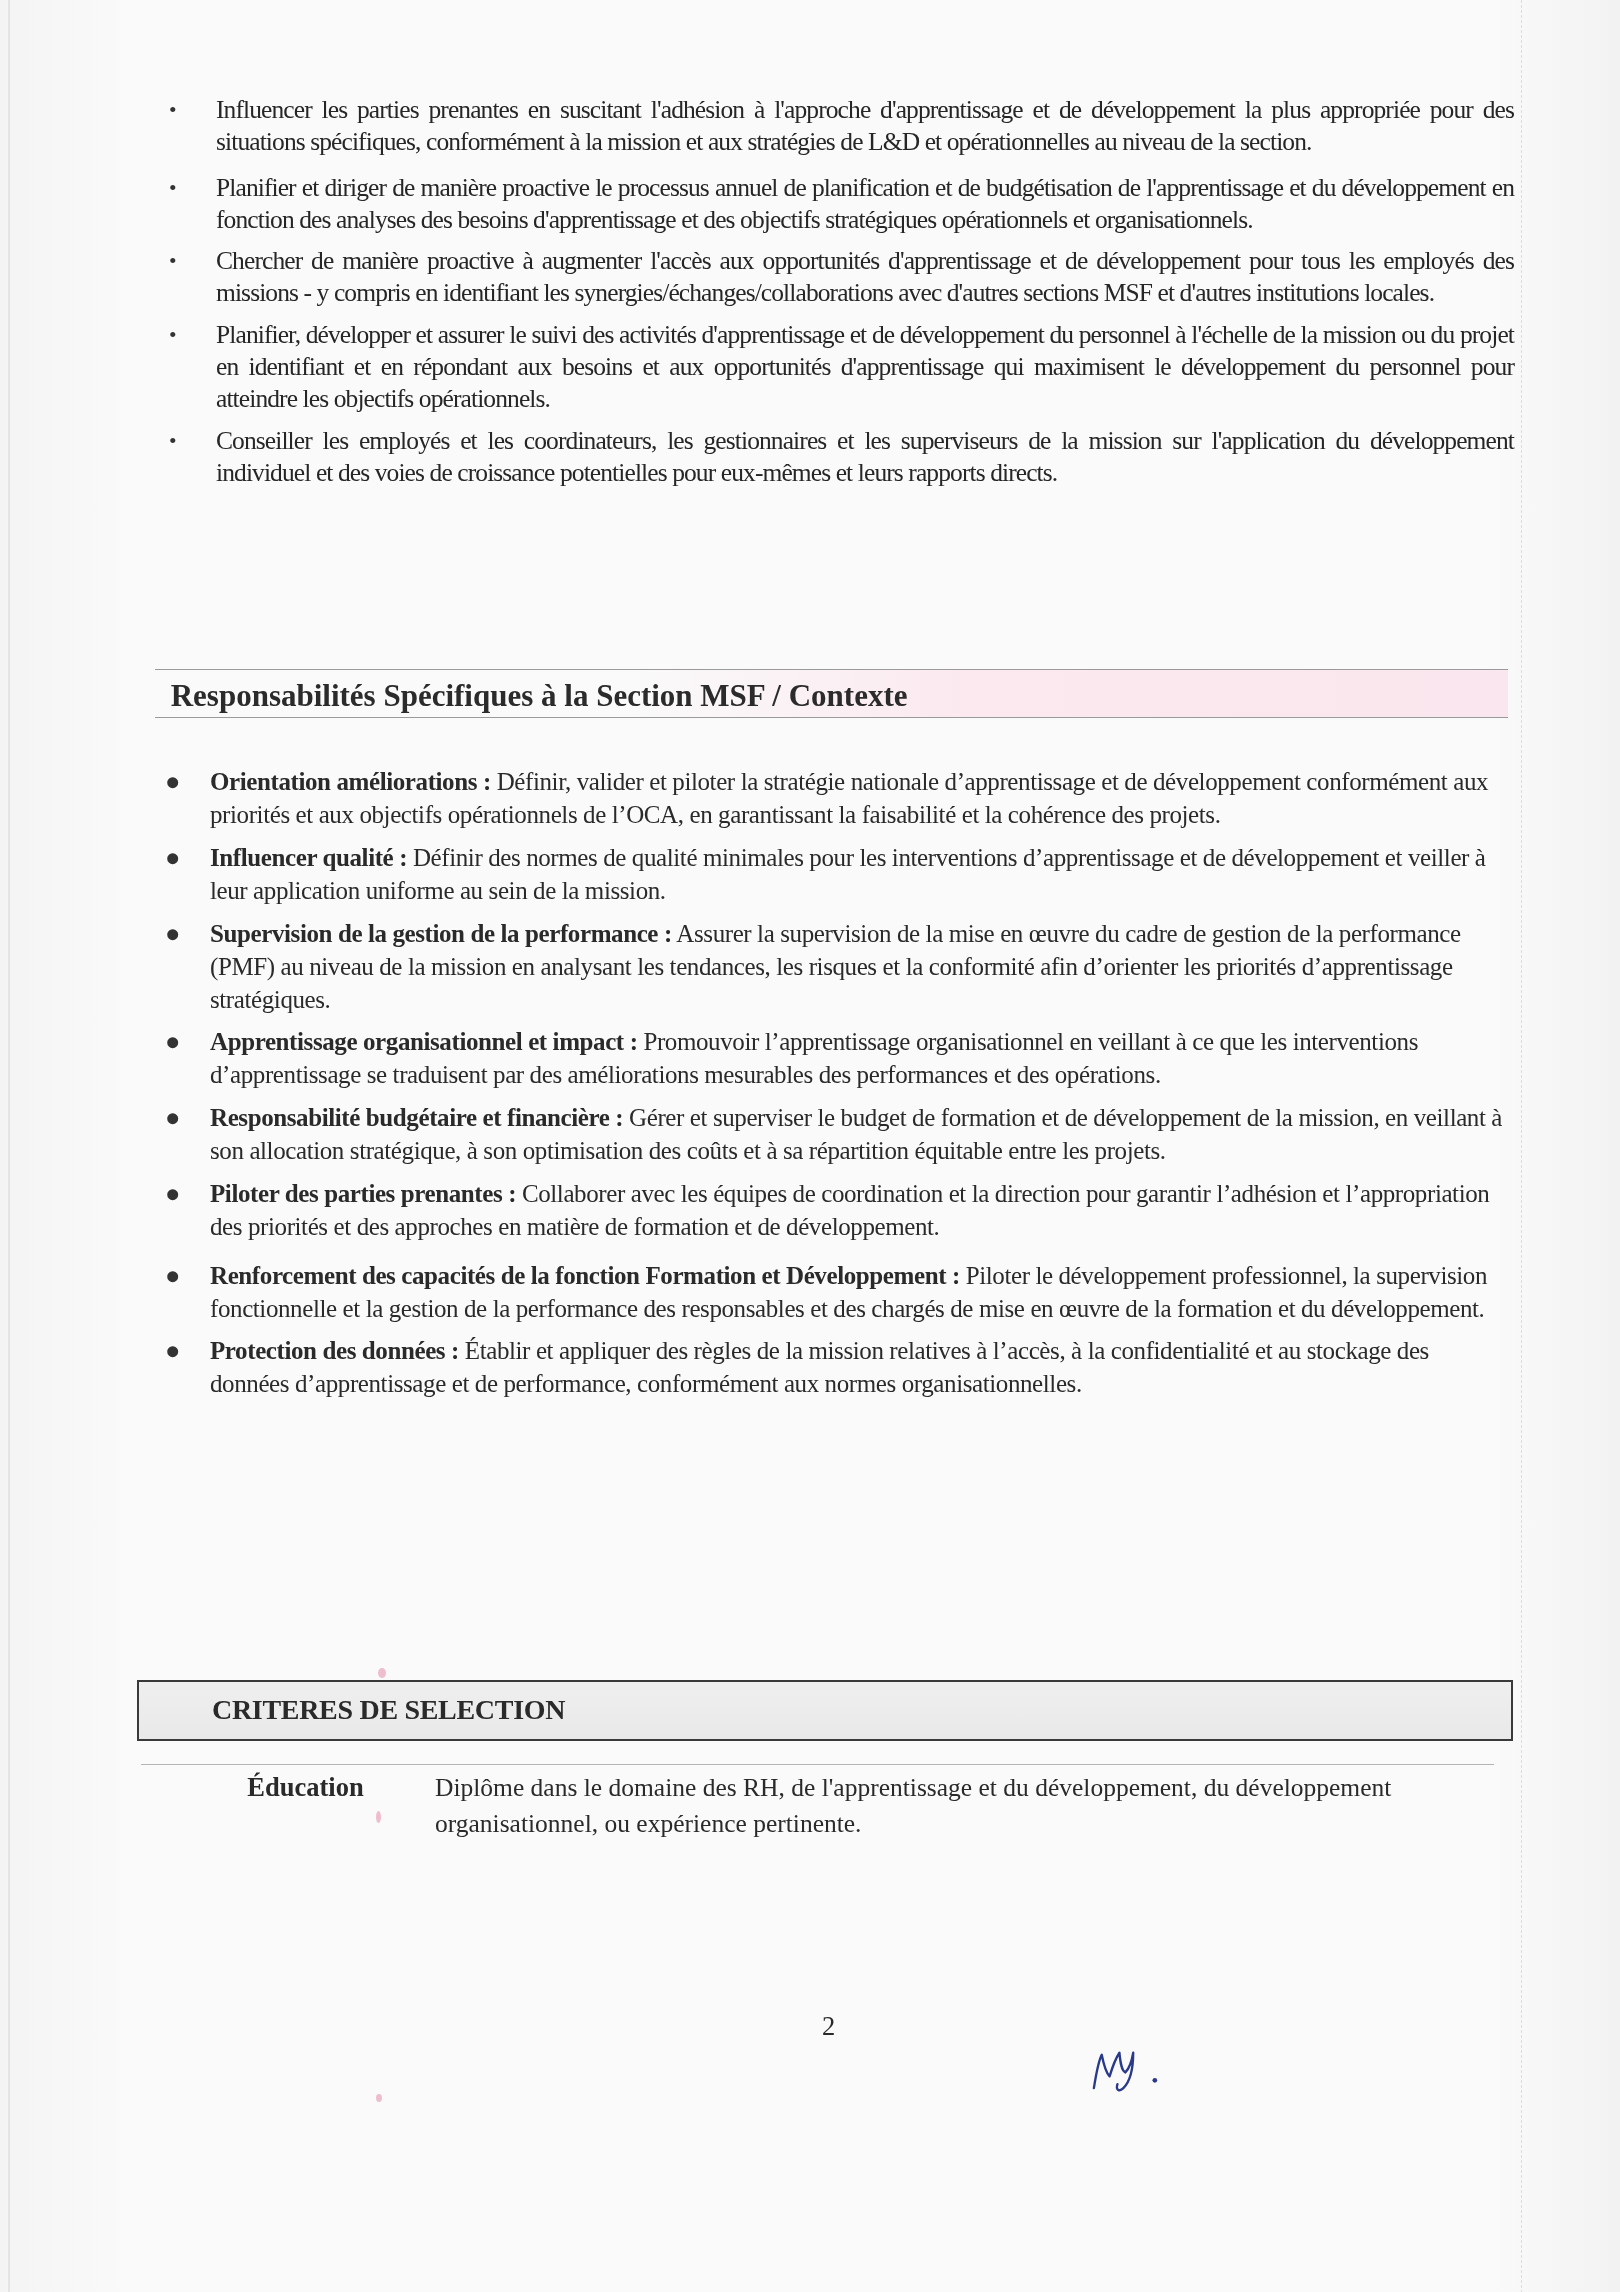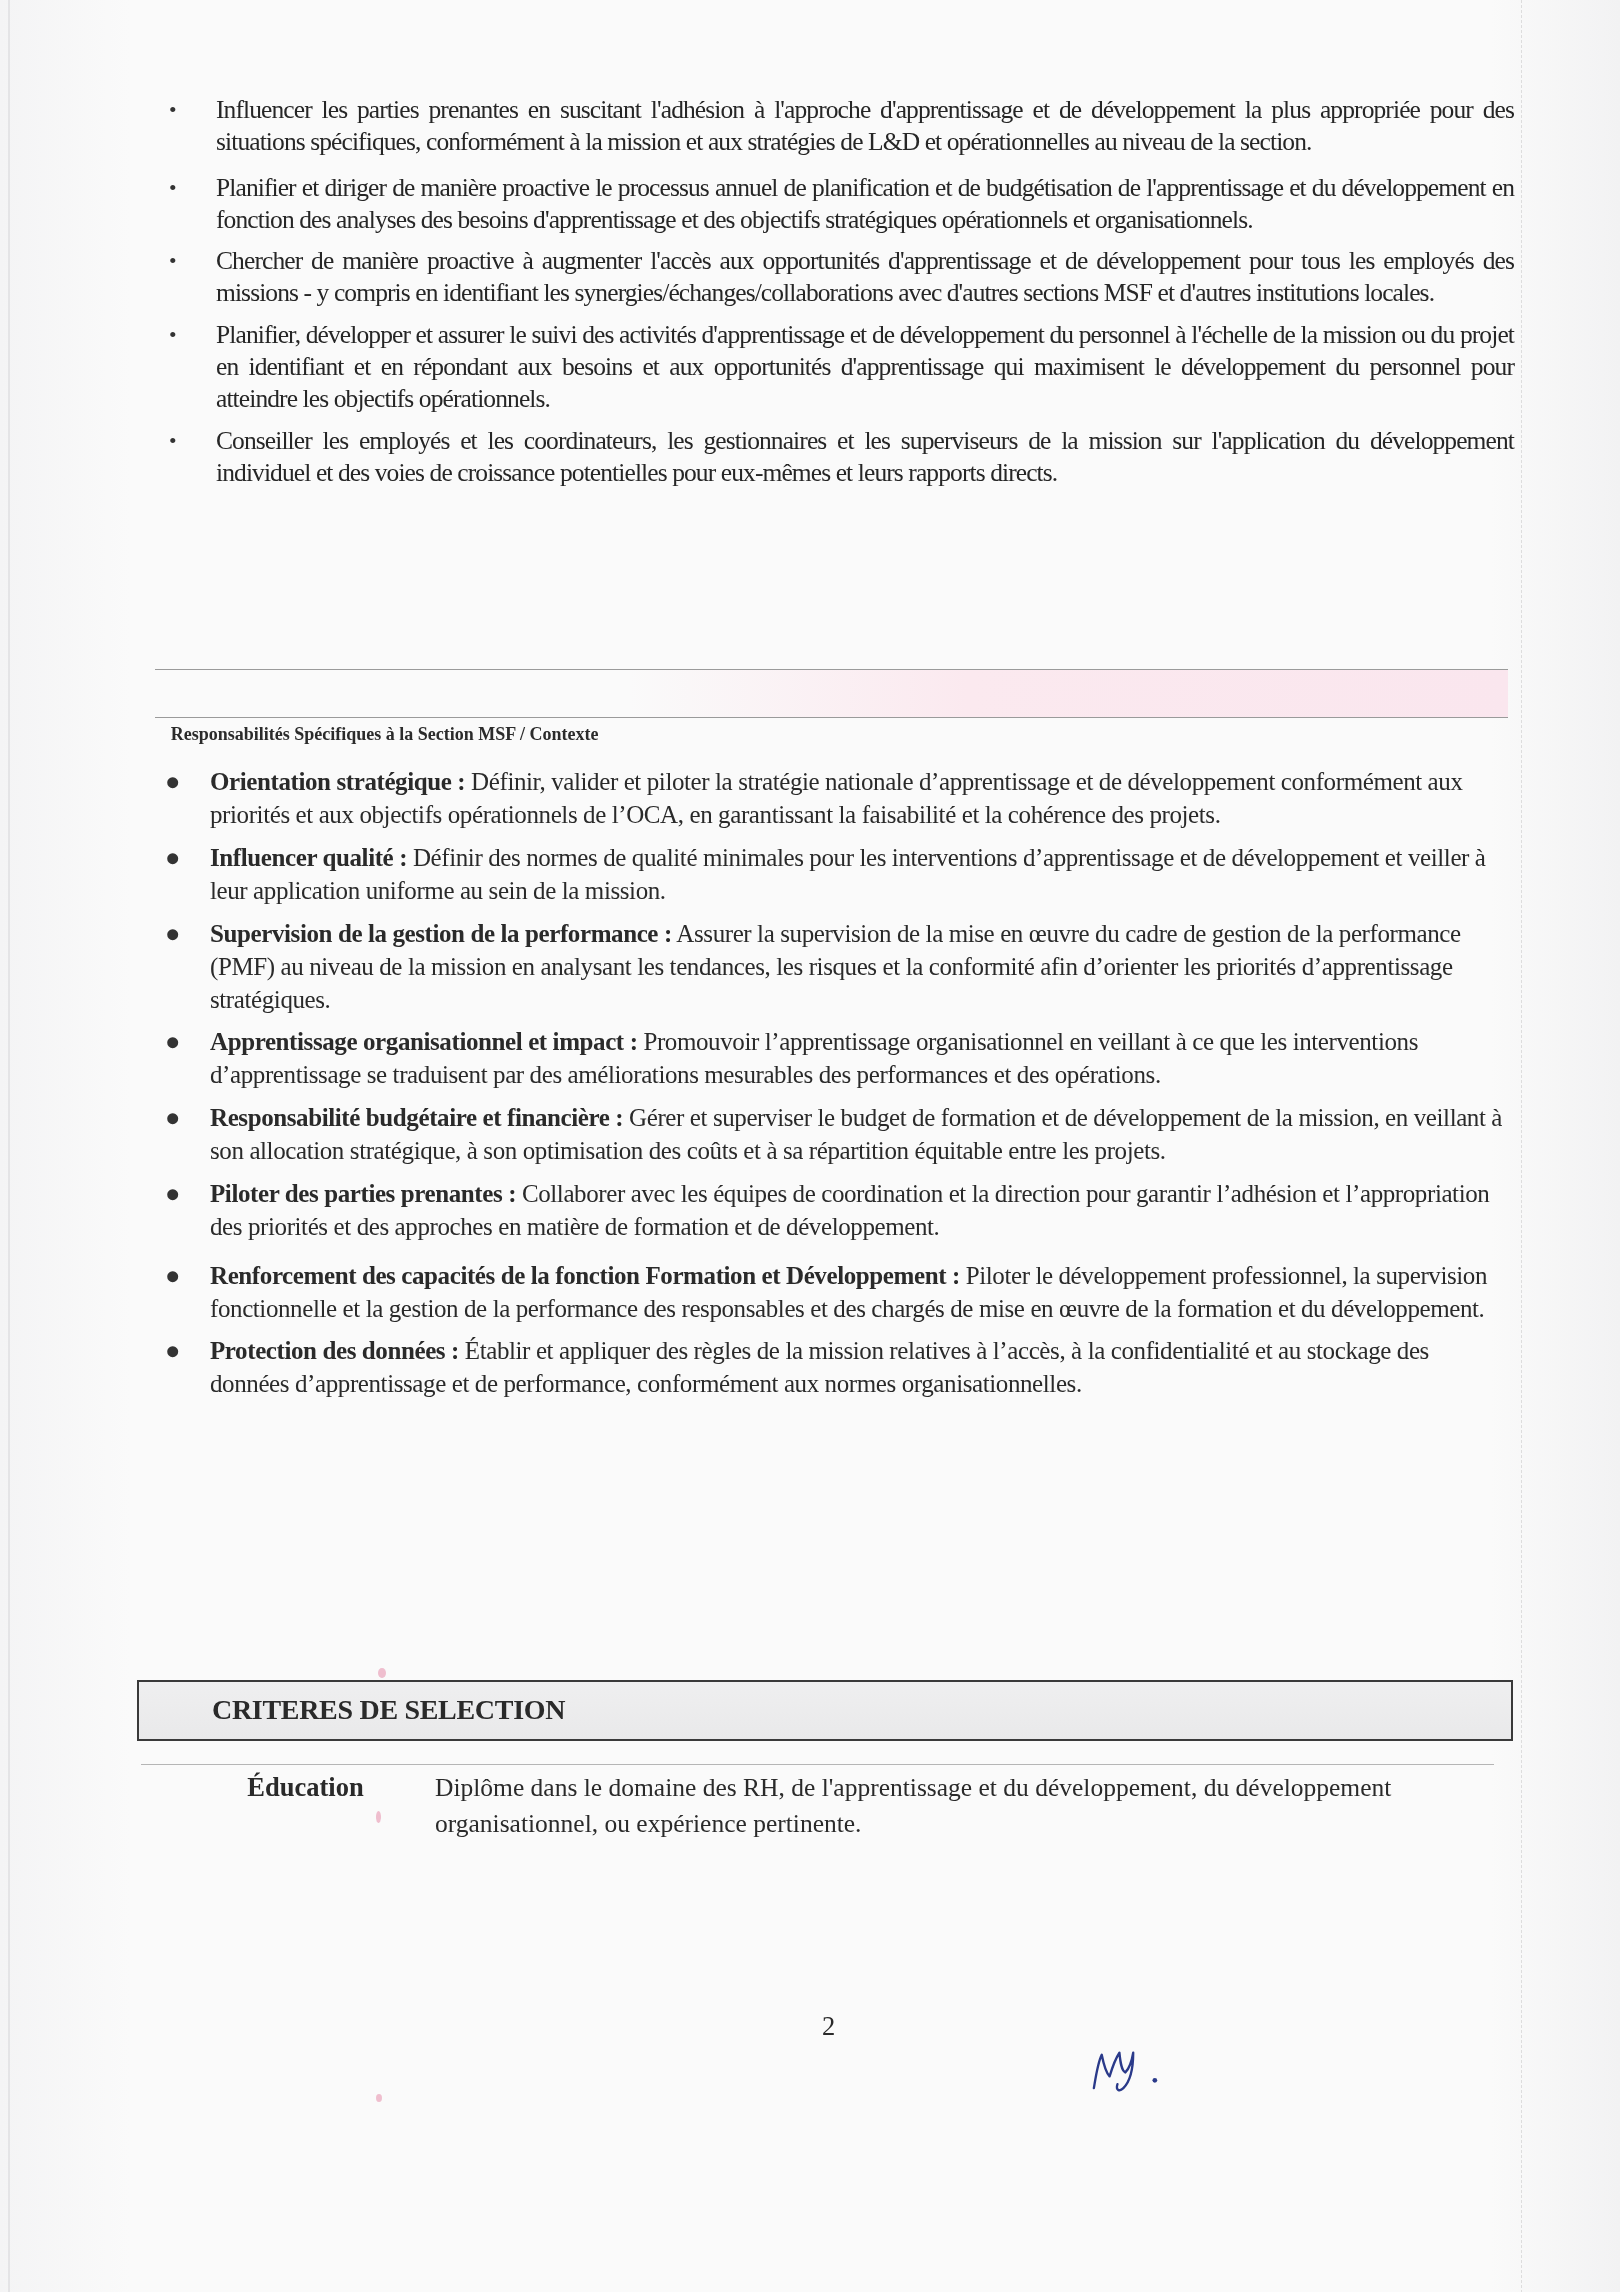--- a/index.html
+++ b/index.html
@@ -59,23 +59,22 @@
       top: 669px;
       width: 1353px;
       height: 47px;
       border-top: 1px solid #9a9a9a;
       border-bottom: 1px solid #9a9a9a;
       background: linear-gradient(90deg, rgba(255,255,255,0) 0%, rgba(255,255,255,0) 35%, #fbe9ef 60%, #fae6ee 100%);
     }
     .section-header .title {
       position: absolute; left: 15.7px; top: 7.8px;
       font-weight: bold;
-      font-size: 18px;
+      font-size: 31px;
       color: #2b2b2b;
-      margin-top: 46px;
     }
 
     
     .list-main {
       position: absolute;
       left: 165px;
       top: 765px;
       width: 1343px;
       margin: 0; padding: 0;
       list-style: none;
@@ -178,21 +177,21 @@
     <li><span class="bullet">•</span><span>Chercher de manière proactive à augmenter l'accès aux opportunités d'apprentissage et de développement pour tous les employés des missions - y compris en identifiant les synergies/échanges/collaborations avec d'autres sections MSF et d'autres institutions locales.</span></li>
     <li><span class="bullet">•</span><span>Planifier, développer et assurer le suivi des activités d'apprentissage et de développement du personnel à l'échelle de la mission ou du projet en identifiant et en répondant aux besoins et aux opportunités d'apprentissage qui maximisent le développement du personnel pour atteindre les objectifs opérationnels.</span></li>
     <li><span class="bullet">•</span><span>Conseiller les employés et les coordinateurs, les gestionnaires et les superviseurs de la mission sur l'application du développement individuel et des voies de croissance potentielles pour eux-mêmes et leurs rapports directs.</span></li>
   </ul>
 
   <div class="section-header">
     <span class="title">Responsabilités Spécifiques à la Section MSF / Contexte</span>
   </div>
 
   <ul class="list-main">
-    <li><span class="bullet">●</span><span class="lead">Orientation stratégique :</span><span> Définir, valider et piloter la stratégie nationale d’apprentissage et de développement conformément aux priorités et aux objectifs opérationnels de l’OCA, en garantissant la faisabilité et la cohérence des projets.</span></li>
+    <li><span class="bullet">●</span><span class="lead">Orientation améliorations :</span><span> Définir, valider et piloter la stratégie nationale d’apprentissage et de développement conformément aux priorités et aux objectifs opérationnels de l’OCA, en garantissant la faisabilité et la cohérence des projets.</span></li>
     <li><span class="bullet">●</span><span class="lead">Influencer qualité :</span><span> Définir des normes de qualité minimales pour les interventions d’apprentissage et de développement et veiller à leur application uniforme au sein de la mission.</span></li>
     <li><span class="bullet">●</span><span class="lead">Supervision de la gestion de la performance :</span><span> Assurer la supervision de la mise en œuvre du cadre de gestion de la performance (PMF) au niveau de la mission en analysant les tendances, les risques et la conformité afin d’orienter les priorités d’apprentissage stratégiques.</span></li>
     <li><span class="bullet">●</span><span class="lead">Apprentissage organisationnel et impact :</span><span> Promouvoir l’apprentissage organisationnel en veillant à ce que les interventions d’apprentissage se traduisent par des améliorations mesurables des performances et des opérations.</span></li>
     <li><span class="bullet">●</span><span class="lead">Responsabilité budgétaire et financière :</span><span> Gérer et superviser le budget de formation et de développement de la mission, en veillant à son allocation stratégique, à son optimisation des coûts et à sa répartition équitable entre les projets.</span></li>
     <li class="gap-after"><span class="bullet">●</span><span class="lead">Piloter des parties prenantes :</span><span> Collaborer avec les équipes de coordination et la direction pour garantir l’adhésion et l’appropriation des priorités et des approches en matière de formation et de développement.</span></li>
     <li><span class="bullet">●</span><span class="lead">Renforcement des capacités de la fonction Formation et Développement :</span><span> Piloter le développement professionnel, la supervision fonctionnelle et la gestion de la performance des responsables et des chargés de mise en œuvre de la formation et du développement.</span></li>
     <li><span class="bullet">●</span><span class="lead">Protection des données :</span><span> Établir et appliquer des règles de la mission relatives à l’accès, à la confidentialité et au stockage des données d’apprentissage et de performance, conformément aux normes organisationnelles.</span></li>
   </ul>
 
   <div class="criteria-box">

